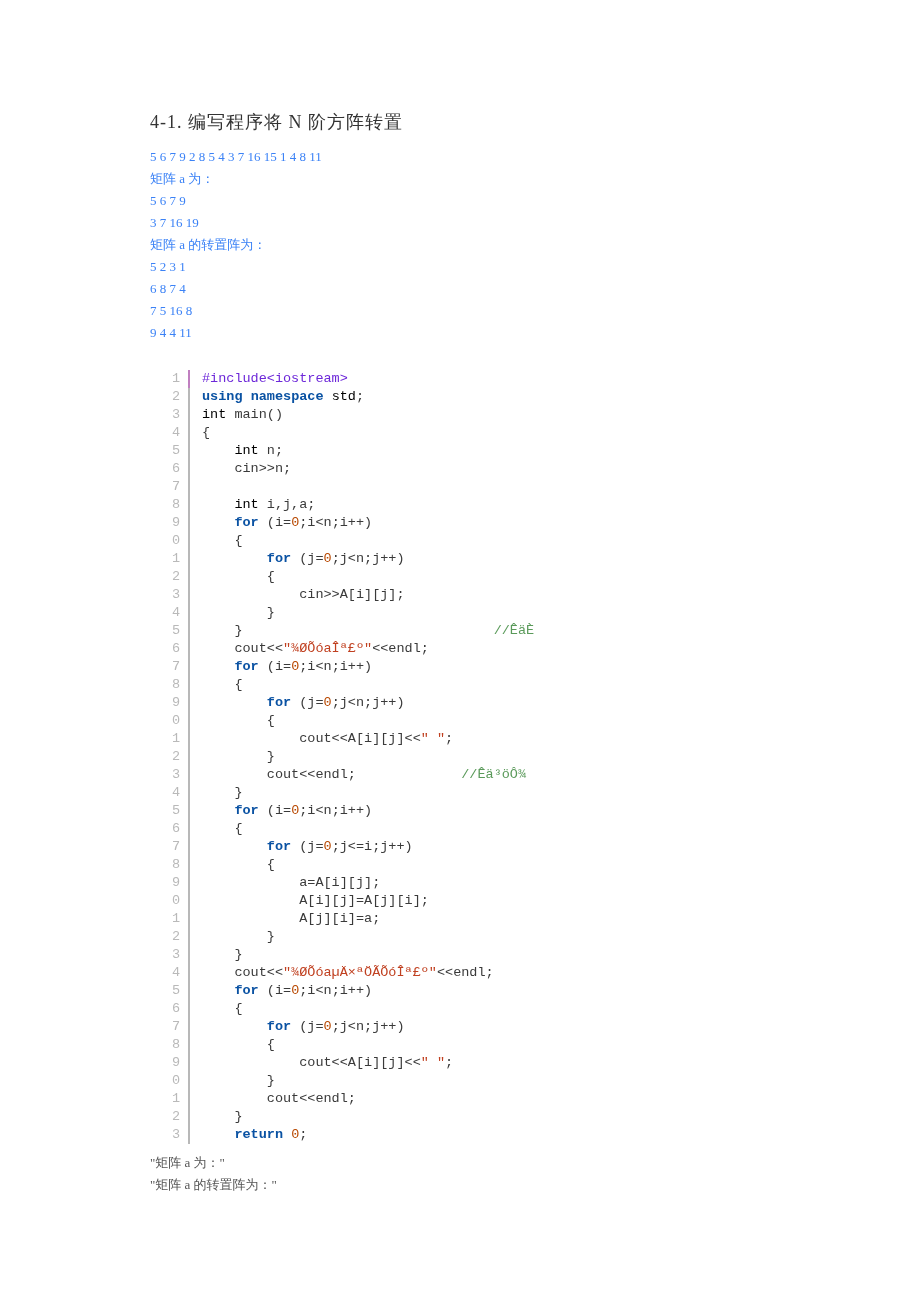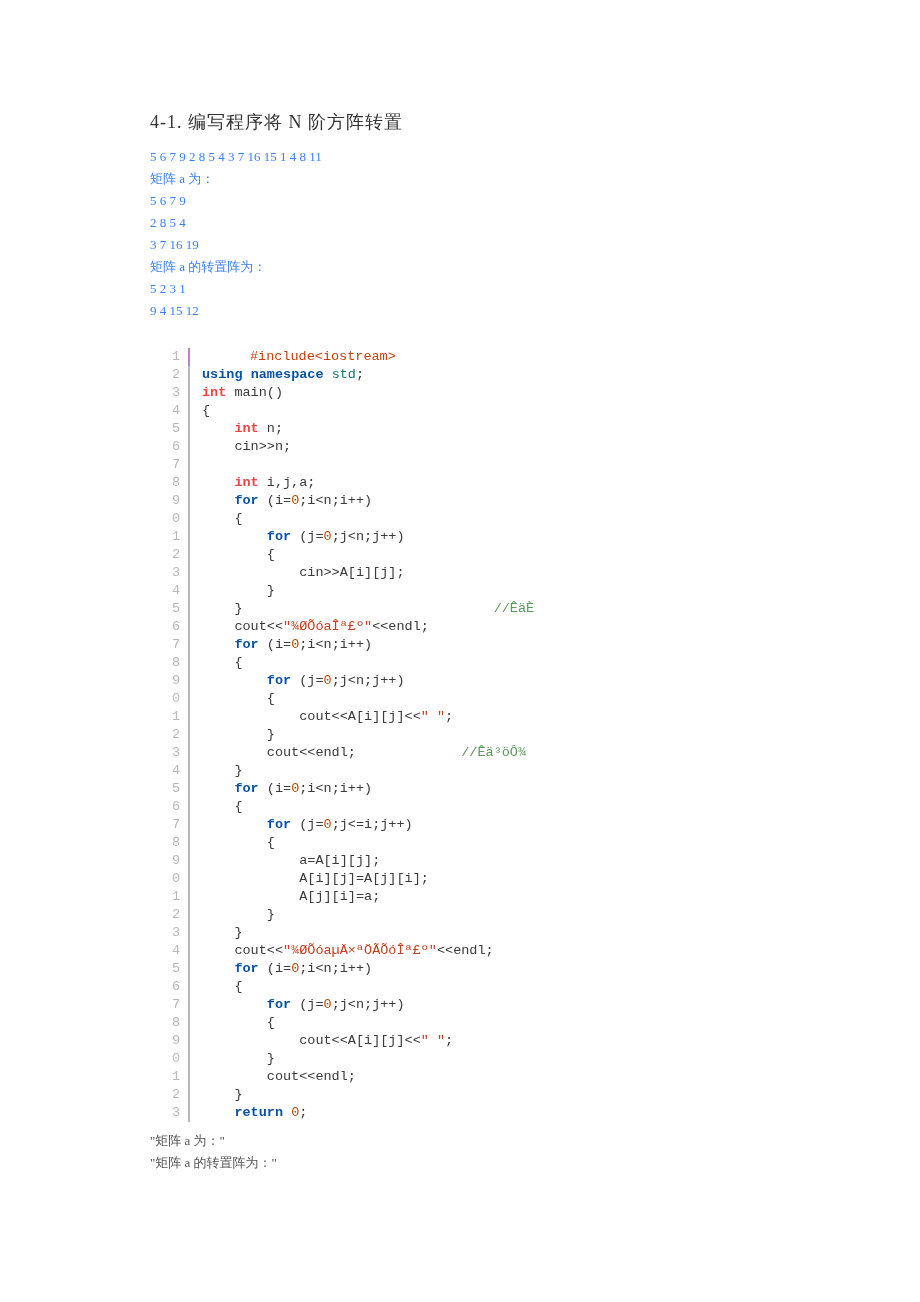--- a/index.html
+++ b/index.html
@@ -55,49 +55,50 @@
     flex-shrink: 0;
   }
   .code-row:first-child .bar {
     background: #c07fc0;
   }
   .code {
     white-space: pre;
     color: #3a3a3a;
   }
   .kw   { color: #0a52a3; font-weight: bold; }
-  .type { color: #ef4444; font-weight: bold; }
+  .type { color: #000000; font-weight: normal; }
   .str  { color: #c04020; }
   .num  { color: #b84800; }
   .cmt  { color: #5a9a5a; }
-  .pp   { color: #c2410c; margin-left: 48px; }
-  .std0 { color: #0f766e; }
+  .pp   { color: #6d28d9; }
+  .std0 { color: #000000; }
   .footer-lines {
     margin-top: 8px;
     font-size: 13px;
     color: #555;
     line-height: 22px;
   }
 </style>
 </head>
 <body>
 
 <div class="page">
 
   <div class="title">4-1. 编写程序将 N 阶方阵转置</div>
 
   <div id="intro">
       <div class="line">5 6 7 9 2 8 5 4 3 7 16 15 1 4 8 11</div>
       <div class="line">矩阵 a 为：</div>
       <div class="line">5 6 7 9</div>
-      <div class="line">2 8 5 4</div>
       <div class="line">3 7 16 19</div>
       <div class="line">矩阵 a 的转置阵为：</div>
       <div class="line">5 2 3 1</div>
-      <div class="line">9 4 15 12</div>
+      <div class="line">6 8 7 4</div>
+      <div class="line">7 5 16 8</div>
+      <div class="line">9 4 4 11</div>
     </div>
 
   <div class="spacer"></div>
 
   <div class="code-block" id="code">
       <div class="code-row">
         <div class="gutter">1</div>
         <div class="bar"></div>
         <div class="code"><span class="pp">#include&lt;iostream&gt;</span></div>
       </div>

